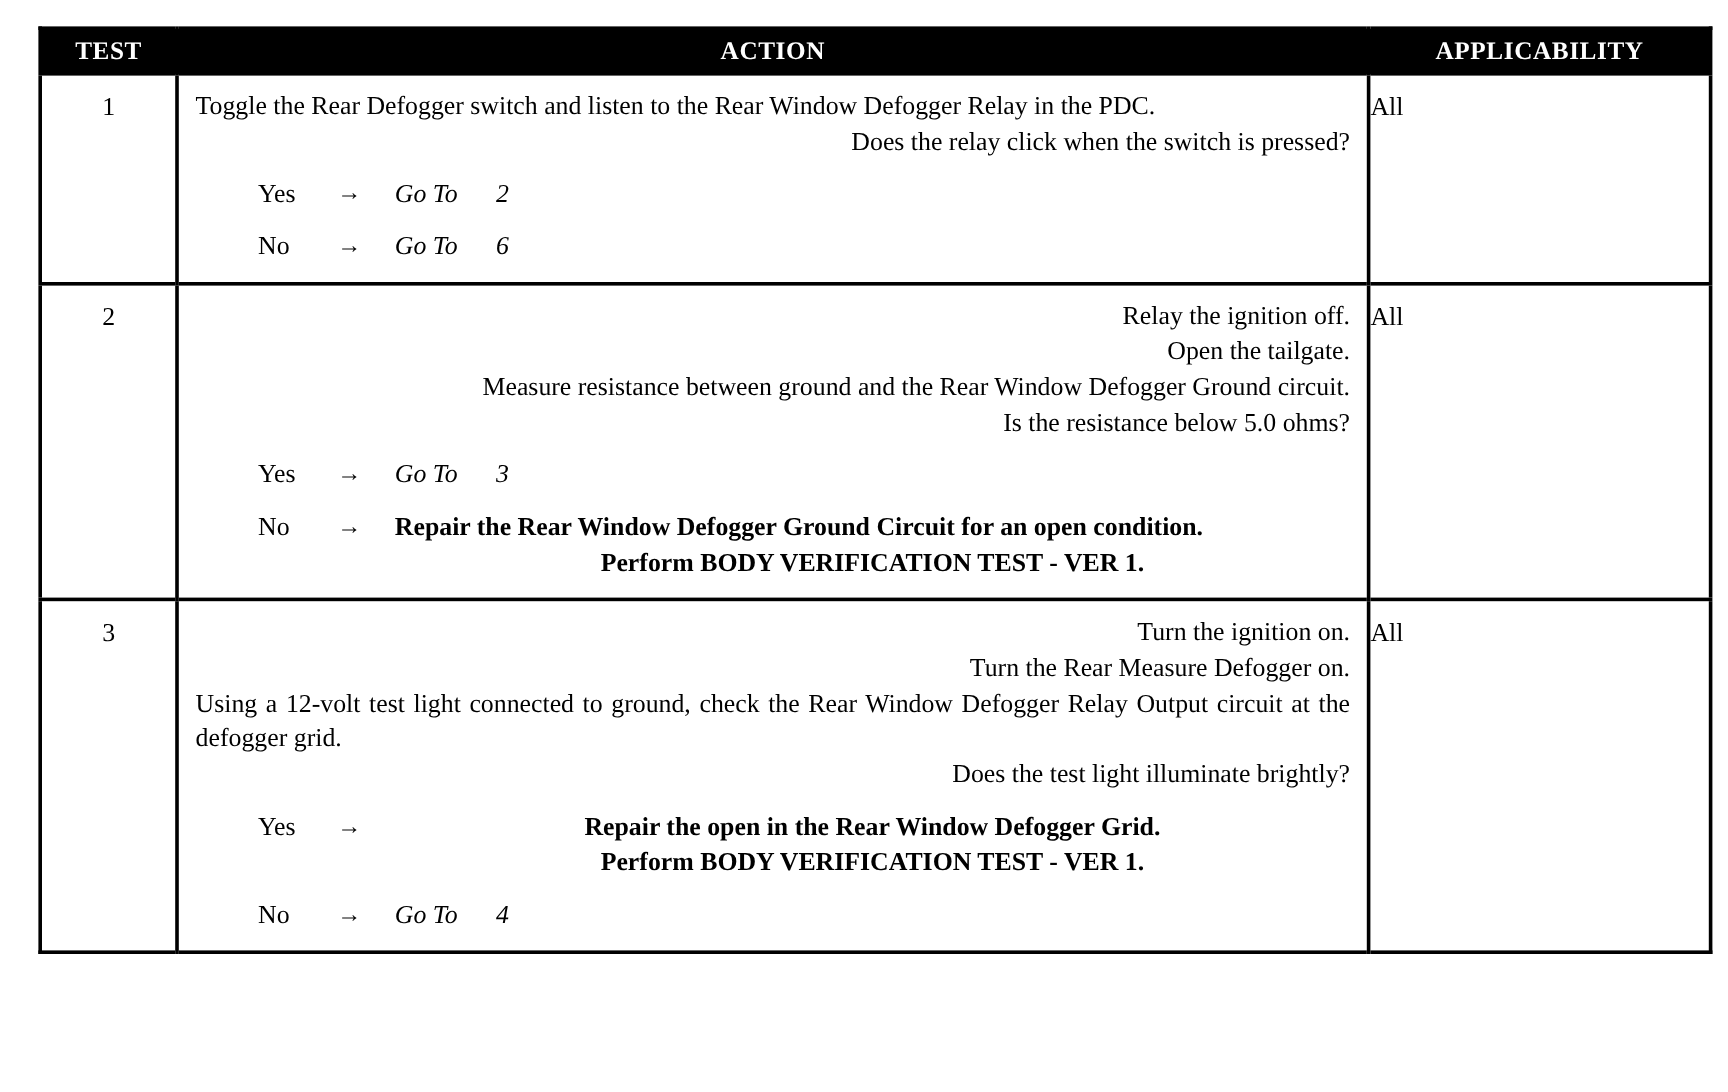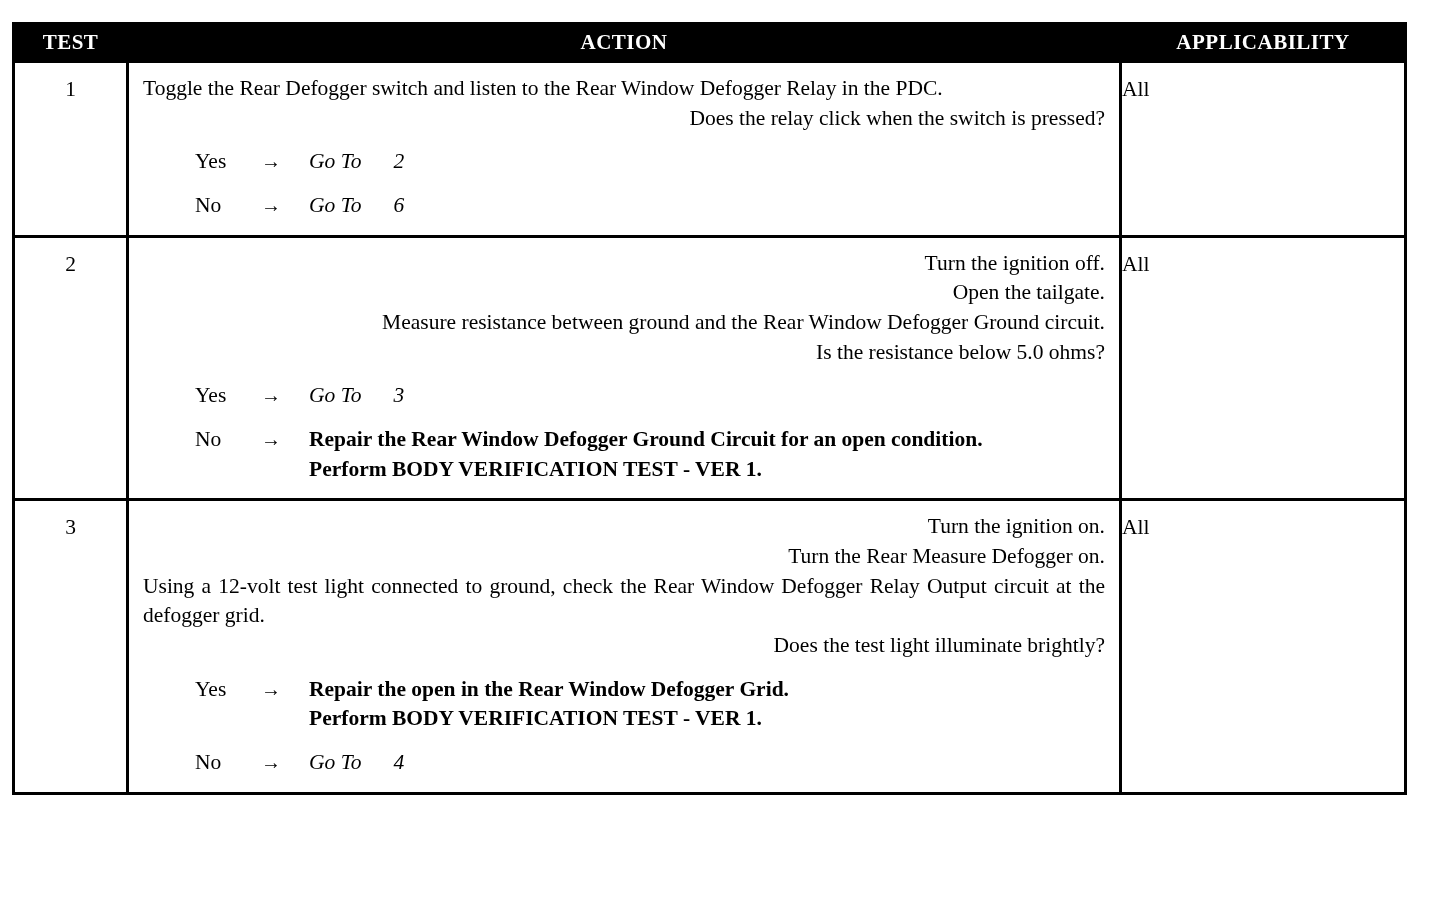--- a/index.html
+++ b/index.html
@@ -13,21 +13,21 @@
     font-family: "Liberation Serif", serif;
     color: #000000;
     overflow: hidden;
   }
 
   .page {
     position: relative;
     width: 1440px;
     height: 684px;
     box-sizing: border-box;
-    padding: 22px 24px 20px 12px;
+    padding: 22px 24px 20px 32px;
   }
 
   table.diag {
     width: 1392px;
     border-collapse: collapse;
     table-layout: fixed;
     border: 3px solid #000;
   }
 
   table.diag col.c-test { width: 114px; }
@@ -104,21 +104,21 @@
   }
   .branch .result {
     flex: 1 1 auto;
   }
   .branch .result .line {
     text-align: justify;
     text-justify: inter-word;
     font-weight: bold;
   }
   .branch .result .line.last-line {
-    text-align: left;
+    text-align: center;
   }
   .goto-row .result {
     display: flex;
     gap: 32px;
     font-style: italic;
   }
 </style>
 </head>
 <body>
 
@@ -161,21 +161,21 @@
               </div>
             </div>
           </div>
         </td>
         <td class="applicability">All</td>
       </tr>
 
       <tr>
         <td class="test-num">2</td>
         <td class="action">
-          <p class="stmt last-line">Turn the ignition off.</p>
+          <p class="stmt last-line">Relay the ignition off.</p>
           <p class="stmt last-line">Open the tailgate.</p>
           <p class="stmt last-line">Measure resistance between ground and the Rear Window Defogger Ground circuit.</p>
           <p class="stmt last-line">Is the resistance below 5.0 ohms?</p>
           <div class="branches">
             <div class="branch goto-row">
               <div class="ans">Yes</div>
               <div class="arrow">→</div>
               <div class="result">
                 <span>Go To</span>
                 <span>3</span>

